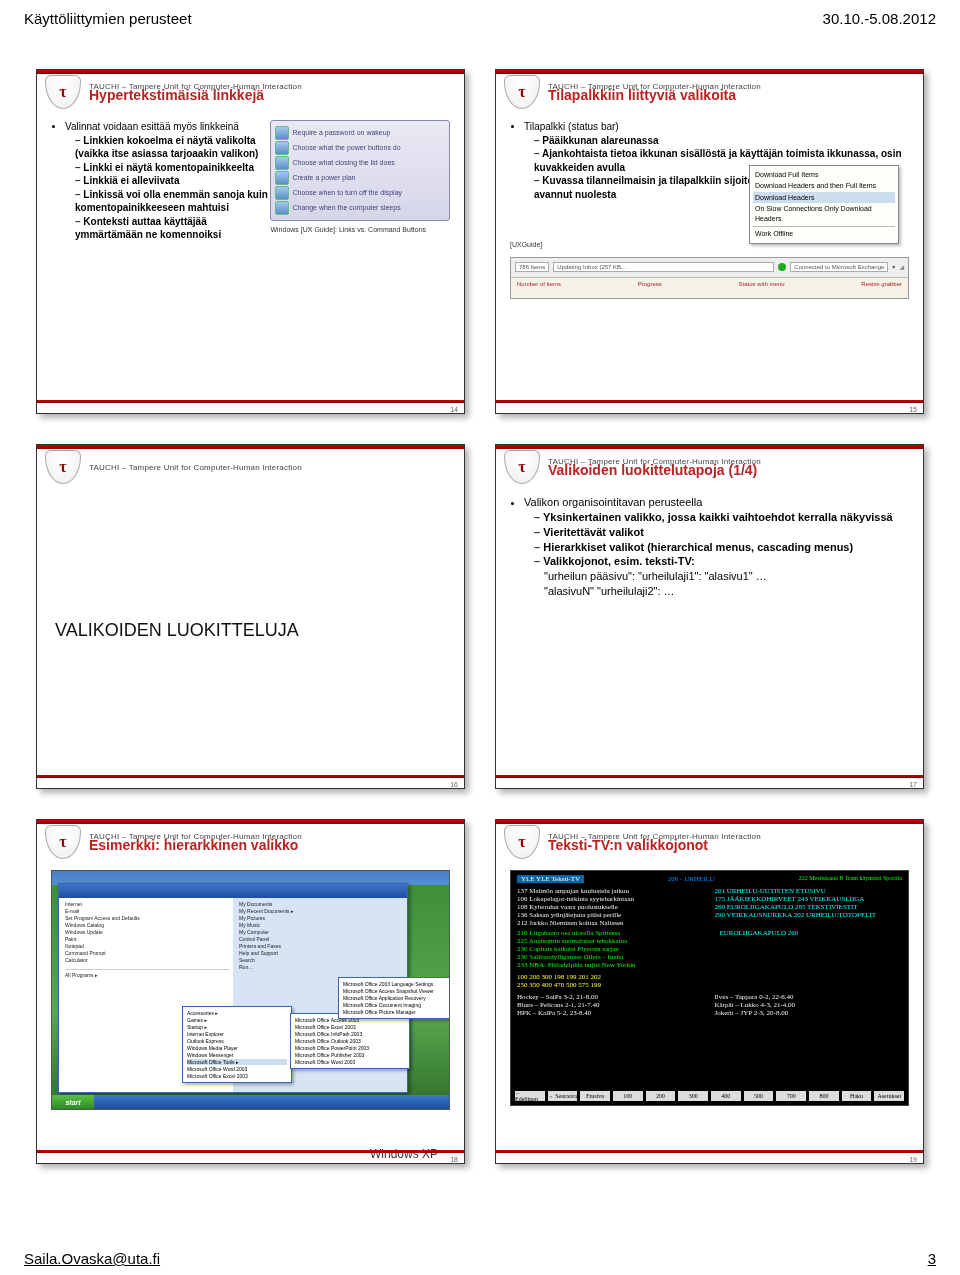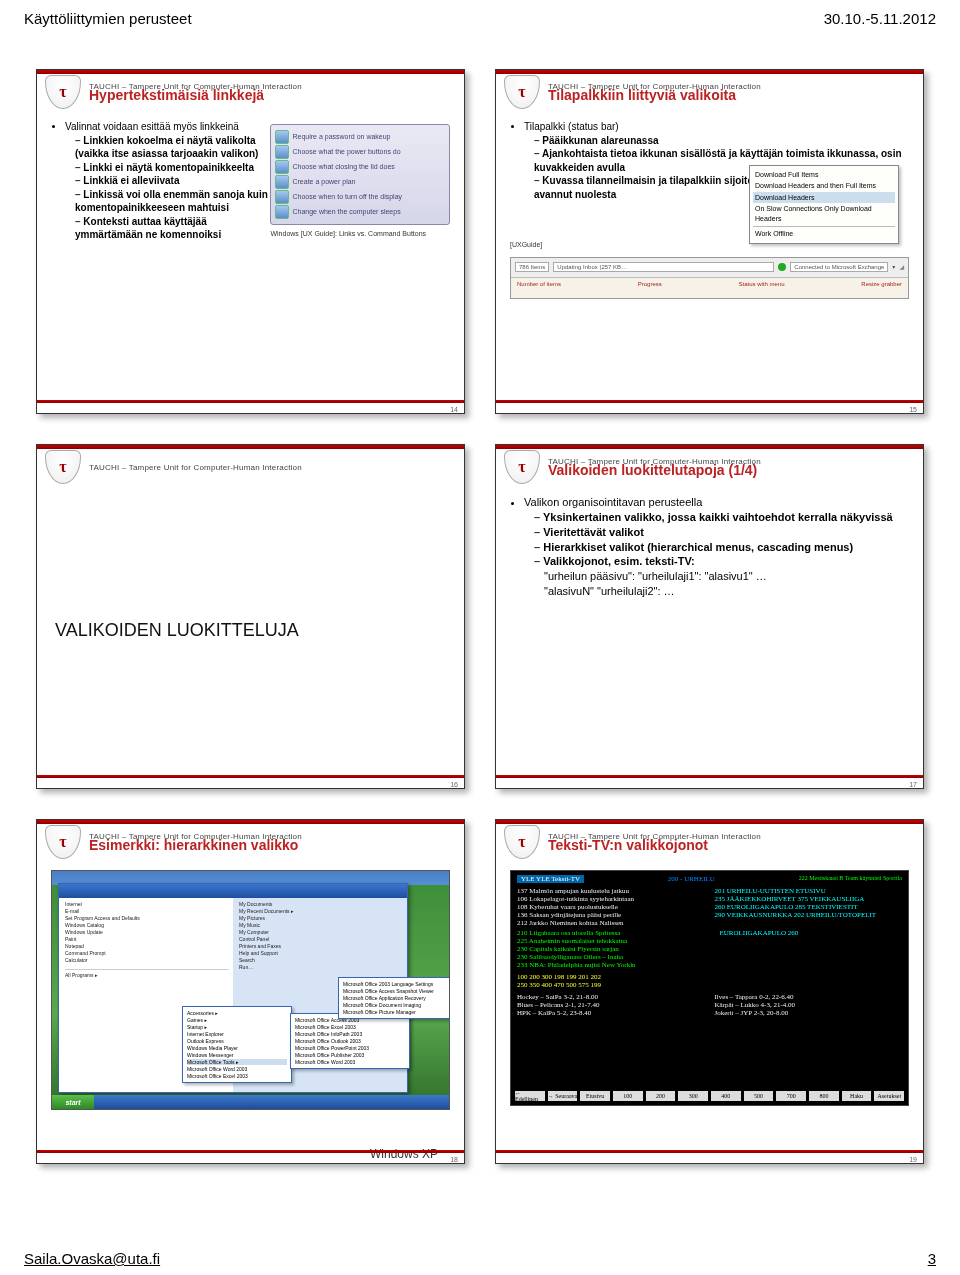--- a/index.html
+++ b/index.html
@@ -92,21 +92,21 @@
     margin-top: -4px;
   }
   .slide-body {
     padding: 6px 14px 12px 14px;
     font-size: 10px;
     line-height: 1.35;
   }
   .slide-body ul { list-style: disc; padding-left: 14px; }
   .slide-body ul ul { list-style: none; padding-left: 10px; font-weight: bold; }
   .slide-body ul ul li::before { content: "– "; color: #333; }
-  .cols { display: flex; gap: 0; align-items: center; }
+  .cols { display: flex; gap: 0; }
   .col-l { flex: 1 1 55%; }
   .col-r { flex: 1 1 45%; }
   .imgbox {
     background: linear-gradient(#e9e9f4, #d6d6ea);
     border: 1px solid #88a;
     border-radius: 3px;
     padding: 4px;
     font-size: 7px;
     color: #447;
     margin-bottom: 4px;
@@ -248,21 +248,21 @@
     display:flex; align-items:center; justify-content:center;
     height: 10px;
   }
   .ux-label { font-size: 7px; color:#333; }
 </style>
 </head>
 <body>
 
 <div class="page-header">
   <div>Käyttöliittymien perusteet</div>
-  <div>30.10.-5.11.2012</div>
+  <div>30.10.-5.08.2012</div>
 </div>
 
 <div class="slides-grid">
 
   <div class="slide">
     <div class="ribbon"></div>
     <div class="slide-top">
       <div class="badge">
           <div class="shield">τ</div>
         </div>
@@ -516,21 +516,21 @@
       <div style="display:flex; gap:10px; margin-top:4px">
         <div style="flex:1">
           <div class="row">137 Malmön ampujan kuulustelu jatkuu</div>
           <div class="row">106 Lokapelagot-tutkinta syyteharkintaan</div>
           <div class="row">108 Kyberuhat vaara puolustukselle</div>
           <div class="row">136 Saksan ydinjätejuna pääsi perille</div>
           <div class="row">212 Jarkko Nieminen kohtaa Nalissen</div>
         </div>
         <div style="flex:1">
           <div class="cyan">201 URHEILU-UUTISTEN ETUSIVU</div>
-          <div class="cyan">235 JÄÄKIEKKOHIRVEET  375 VEIKKAUSLIIGA</div>
+          <div class="cyan">175 JÄÄKIEKKOHIRVEET  243 VEIKKAUSLIIGA</div>
           <div class="cyan">260 EUROLIIGAKAPULO  285 TEKSTIVIESTIT</div>
           <div class="cyan">290 VEIKKAUSNURKKA  202 URHEILU/TOTOPELIT</div>
         </div>
       </div>
       <div style="display:flex; gap:20px; margin-top:2px">
         <div style="flex:1">
           <div class="green">210 Liigahaara osa ulorella Spritessa</div>
           <div class="green">225 Anaheimin suomalaiset tehokkaina</div>
           <div class="green">230 Capitals katkaisi Flyersin sarjan</div>
           <div class="green">230 Salibaodylliganass Oilers – Inaha</div>

